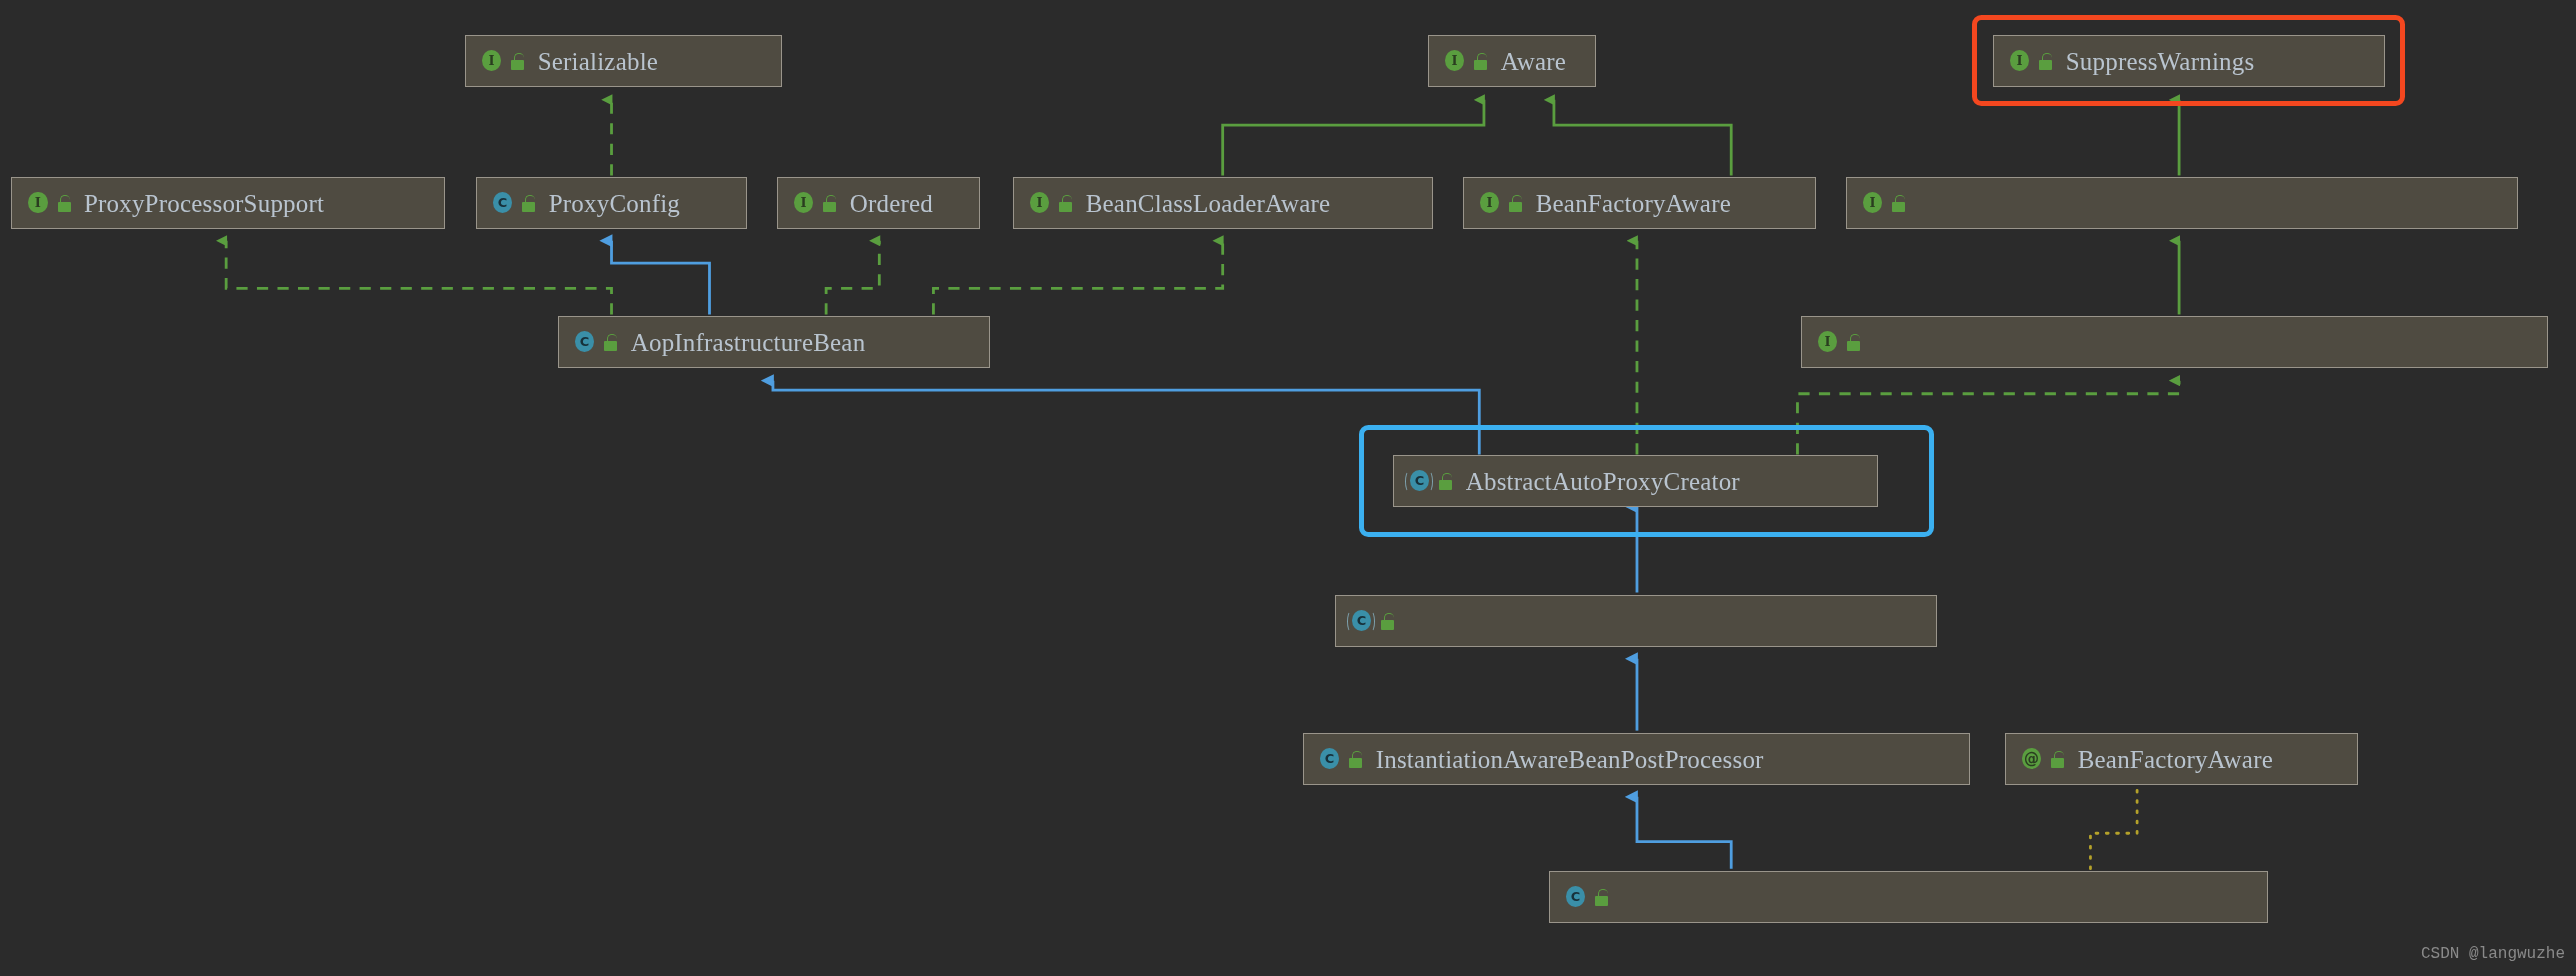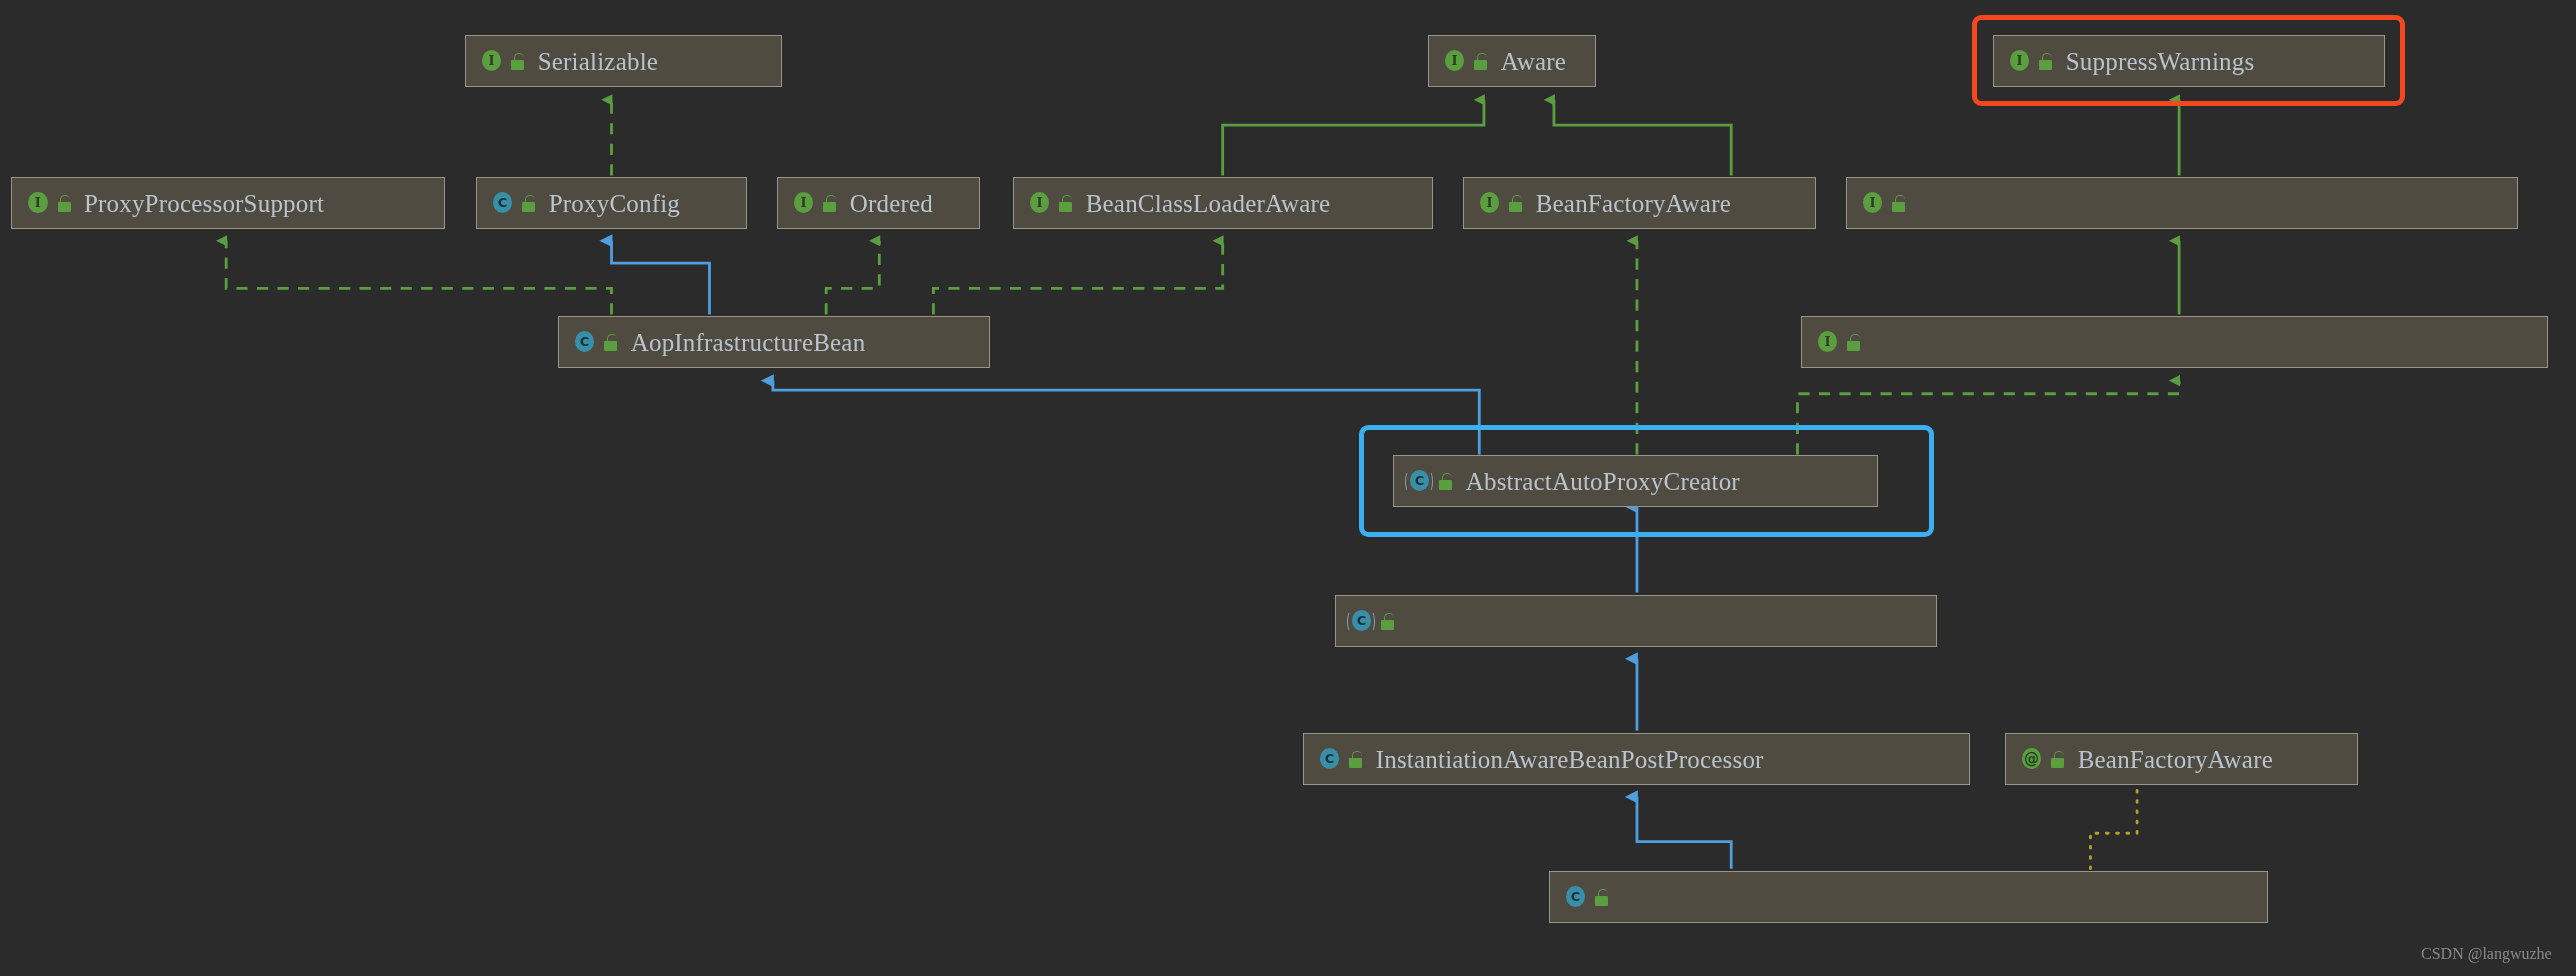--- a/index.html
+++ b/index.html
@@ -117,21 +117,21 @@
     box-sizing: border-box;
     border-radius: 9.3px;
     z-index: 4;
   }
   .highlight-red { border: 5.6px solid #f4471f; }
   .highlight-blue { border: 5.6px solid #3bb0f0; }
   .watermark {
     position: absolute;
     color: #8a8a8a;
     font-size: 16px;
-    font-family: Liberation Serif, serif;
+    font-family: Liberation Mono, monospace;
     z-index: 6;
   }
 </style>
 </head>
 <body>
 
 <div id="canvas">
 
   <svg id="edge-layer" viewBox="0 0 2760 1046">
     <defs>

